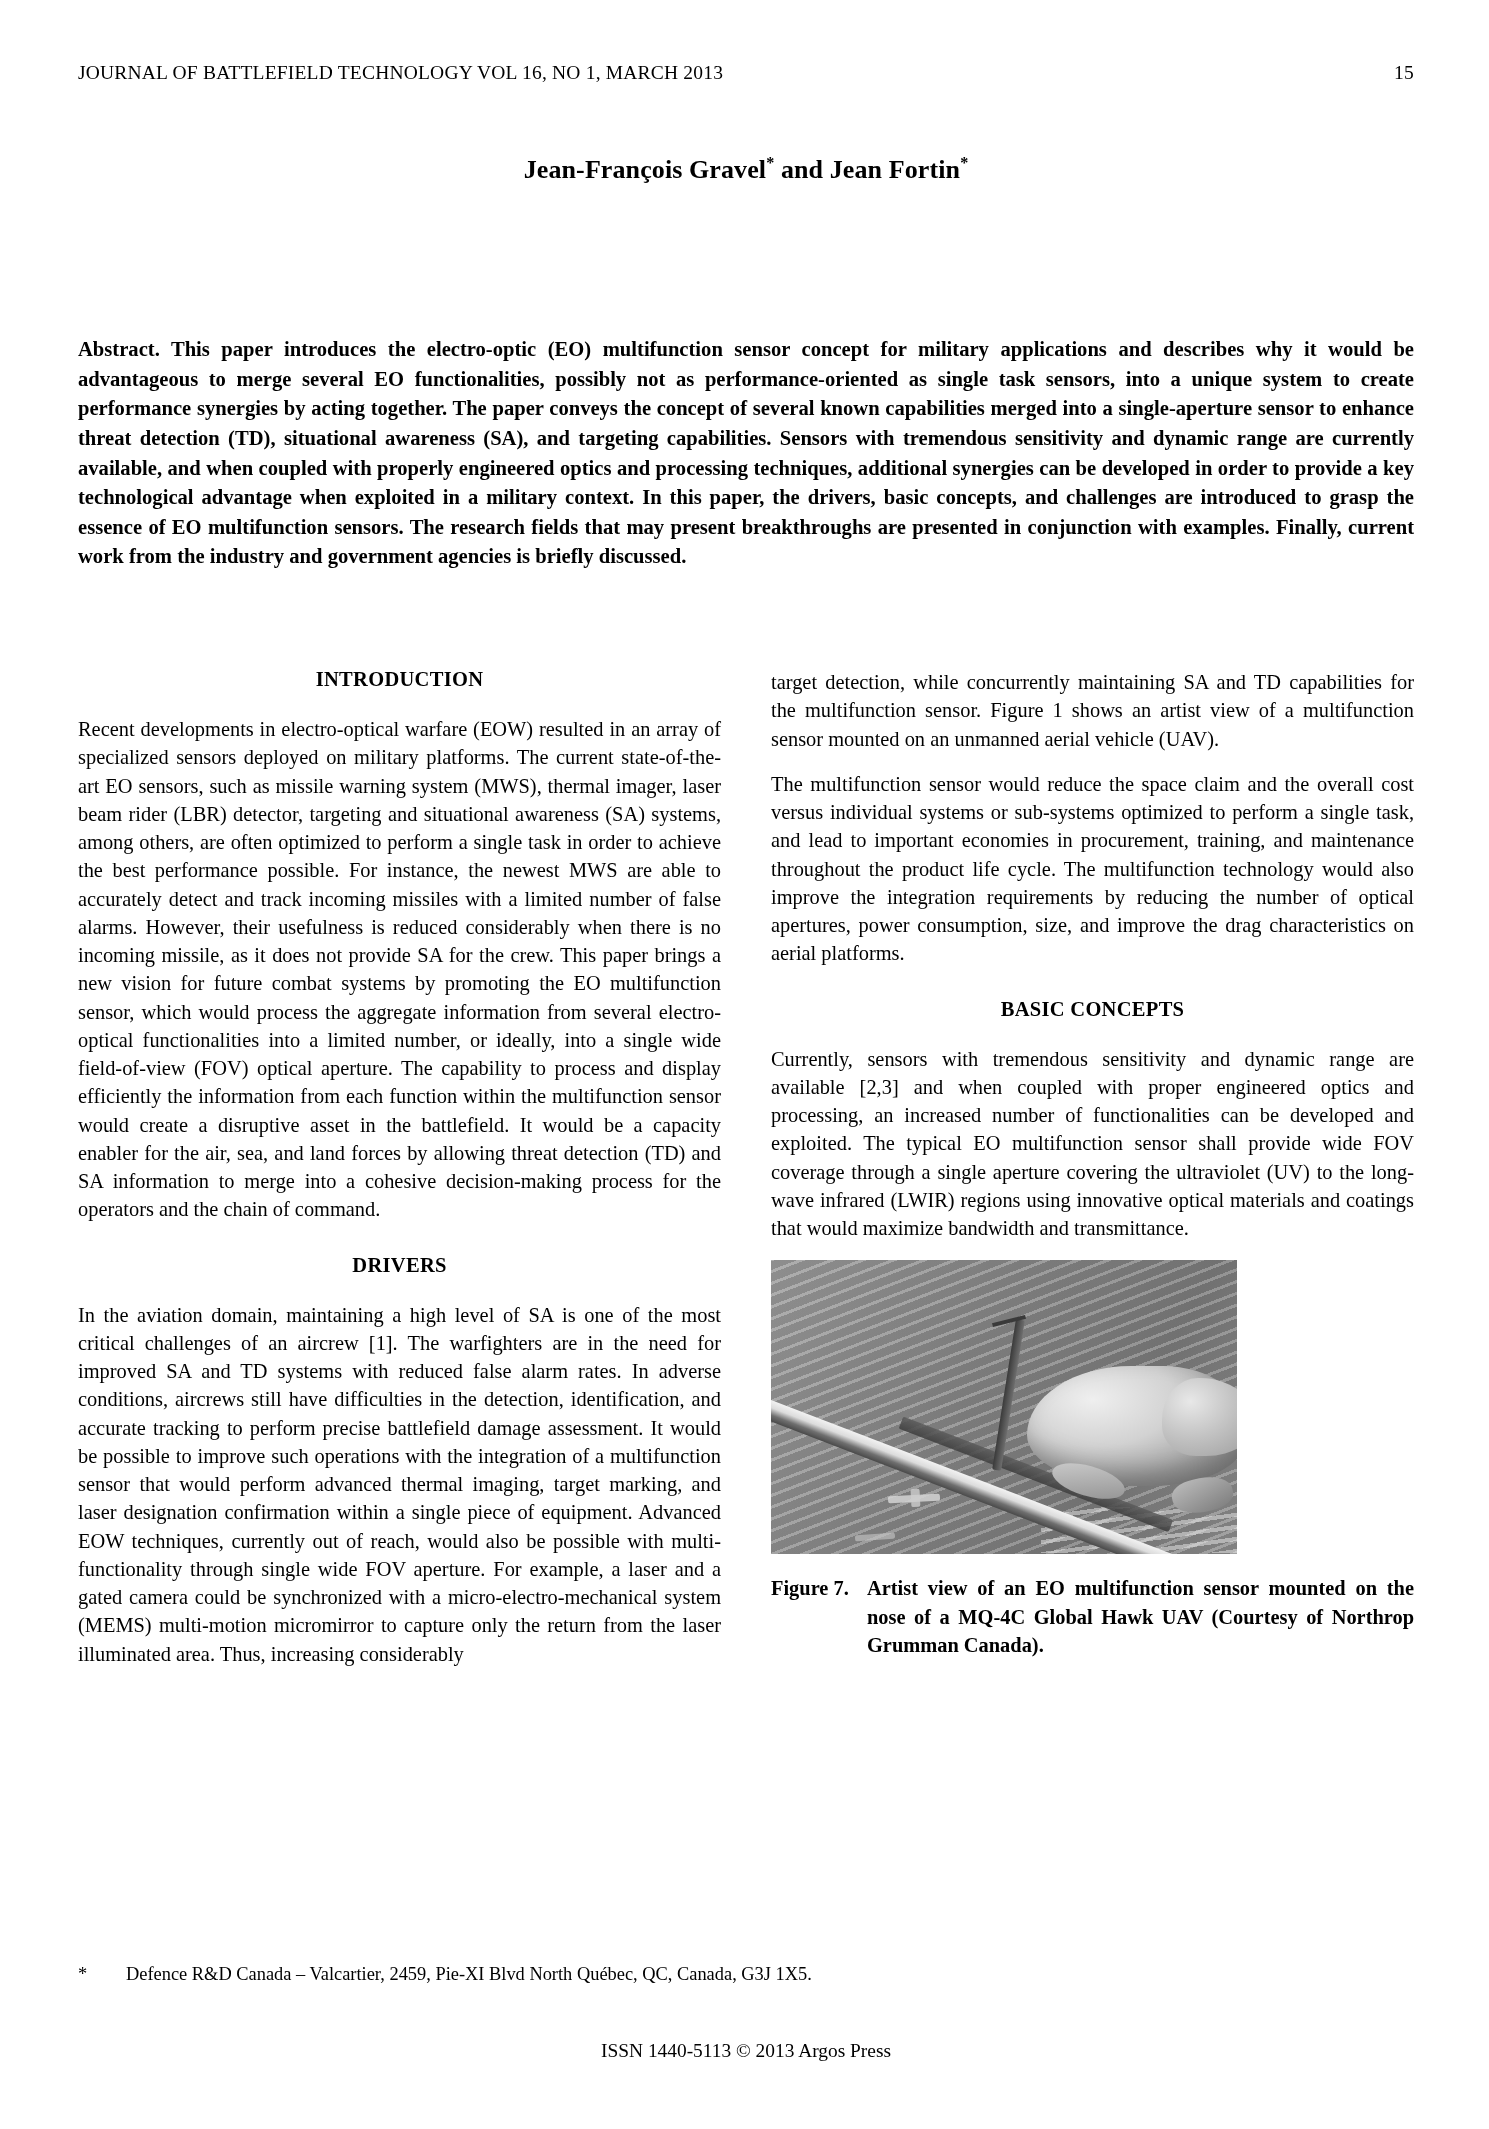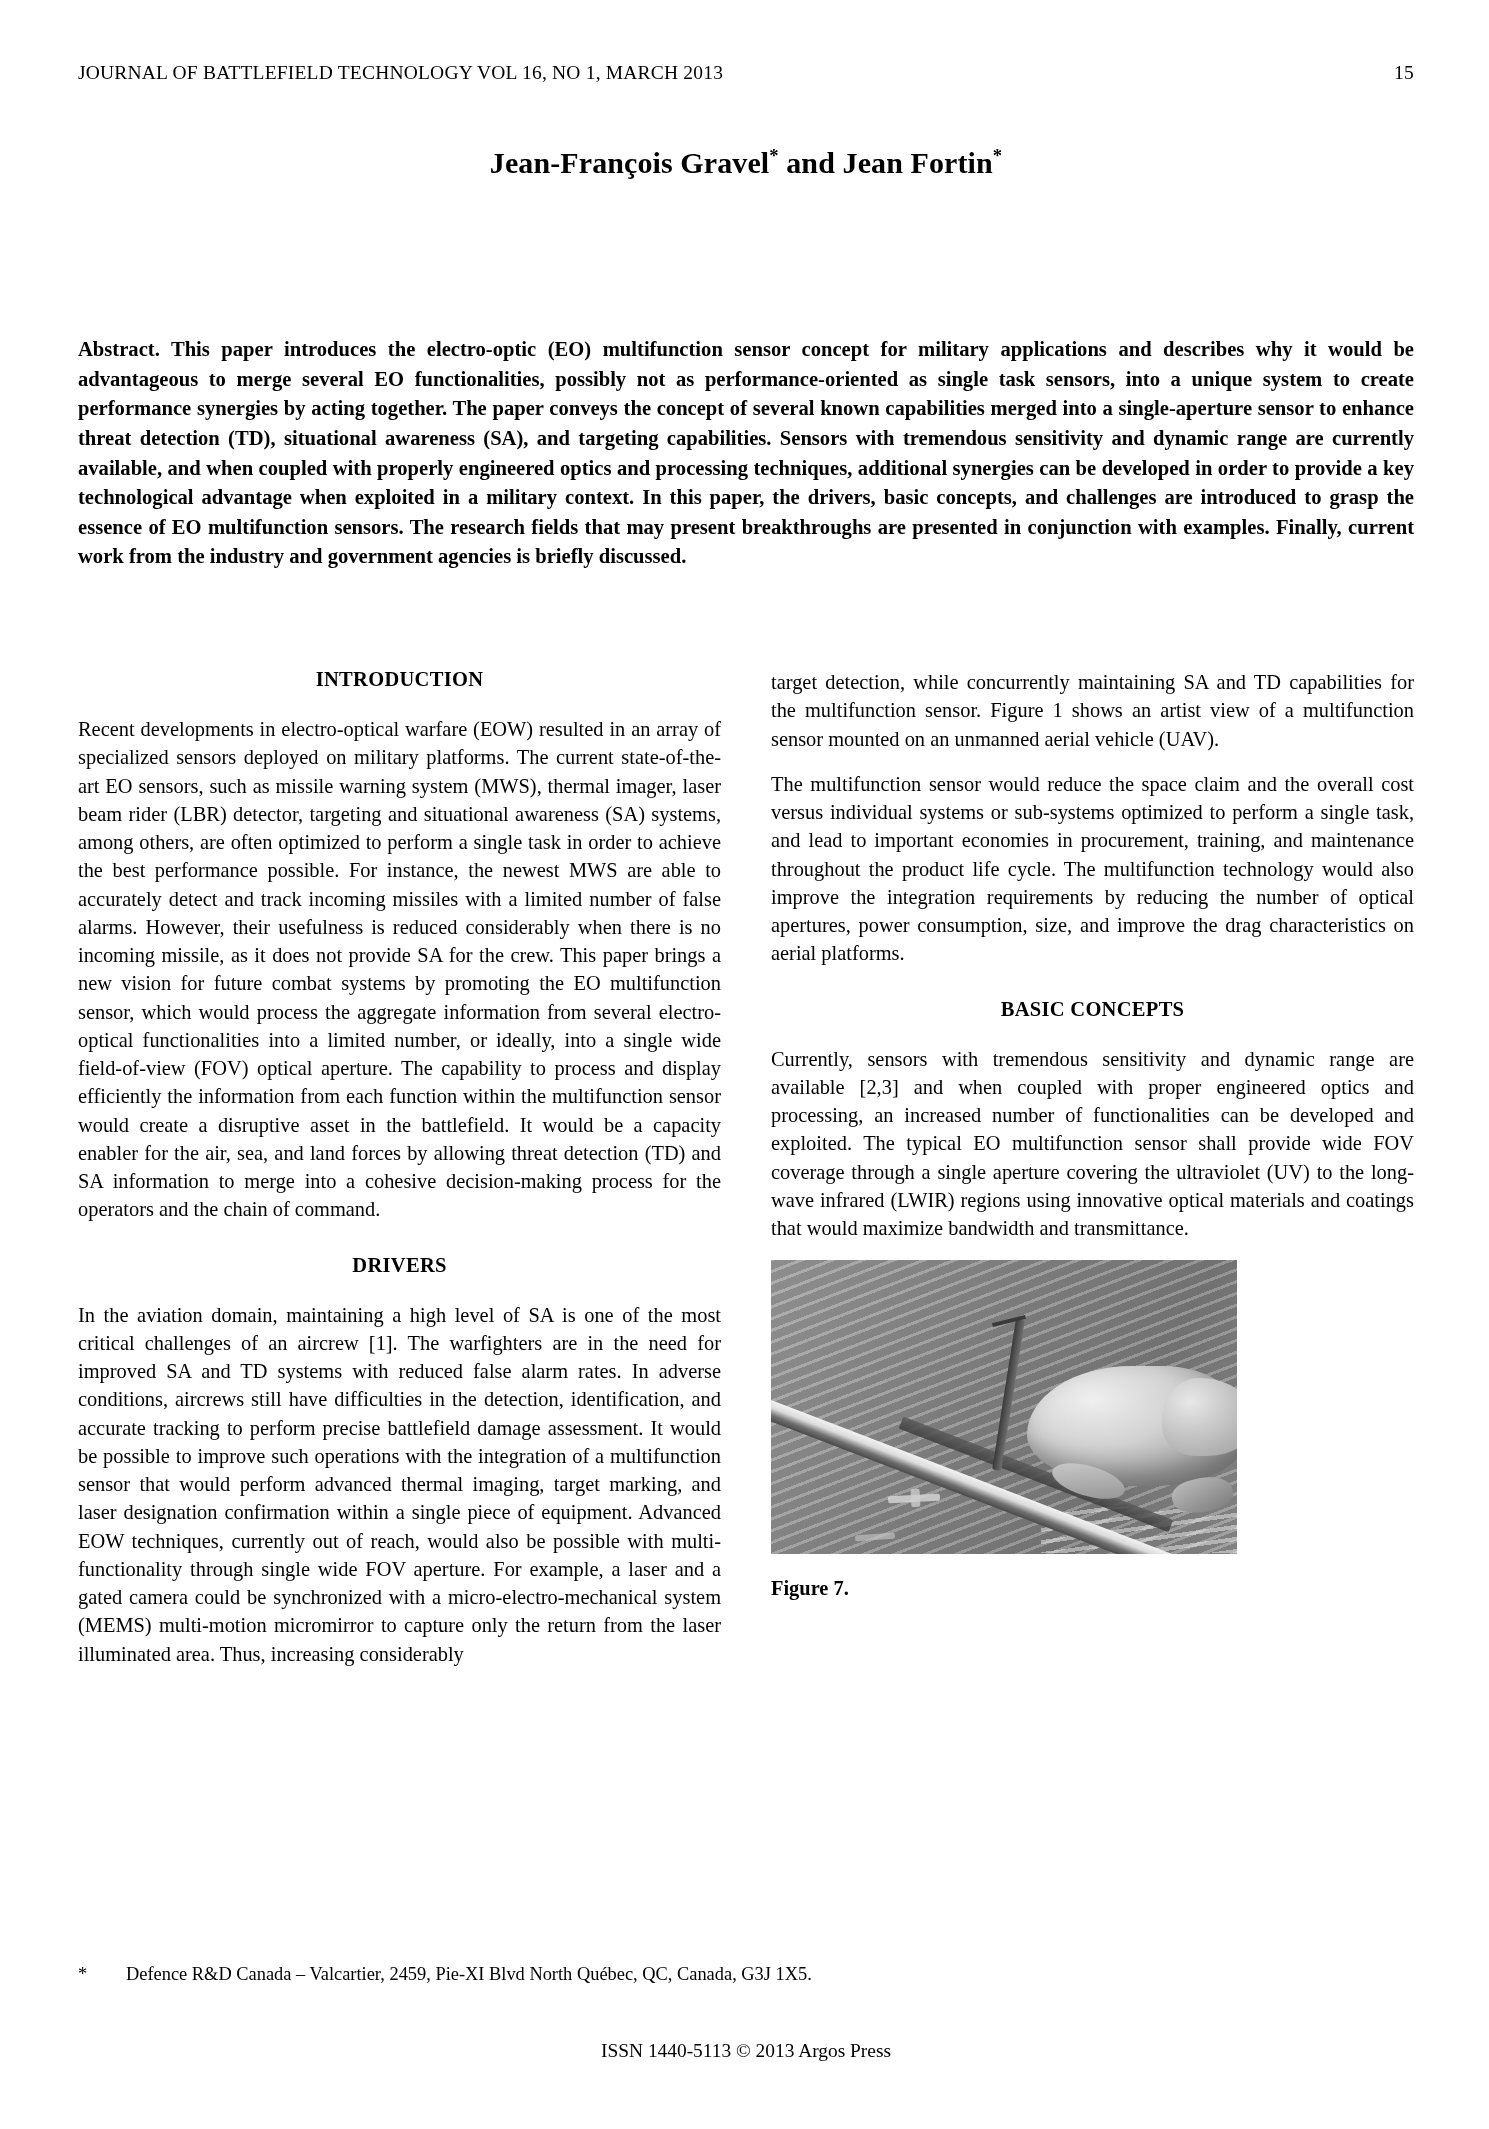--- a/index.html
+++ b/index.html
@@ -48,23 +48,23 @@
     text-align: center;
   }
   .doc-title {
     font-size: 27.5px;
     line-height: 1.32;
     margin: 0 auto;
     width: 1150px;
     letter-spacing: 0.1px;
   }
   .authors {
-    font-size: 30px;
+    font-size: 26px;
     font-weight: bold;
-    margin-top: 21px;
+    margin-top: 30px;
     letter-spacing: 0.1px;
     font-family: Liberation Serif, serif;
   }
   .authors sup {
     font-size: 0.62em;
     vertical-align: super;
     line-height: 0;
   }
 
   
@@ -358,20 +358,21 @@
           <div class="fig-wing2"></div>
           <div class="fig-mast"></div>
           <div class="fig-mast-tip"></div>
           <div class="fig-pod"></div>
           <div class="fig-tail"></div>
           <div class="fig-smallplane"></div>
           <div class="fig-smallplane2"></div>
         </div>
         <div class="figure-caption">
           <span class="cap-label">Figure 7.</span>
+          <span class="cap-text">Artist view of an EO multifunction sensor mounted on the nose of a MQ-4C Global Hawk UAV (Courtesy of Northrop Grumman Canada).</span>
         </div>
       </div>
     </div>
 
   </div>
 
   <div class="footnote-rule"></div>
   <div class="footnote">
     <span class="fn-mark">*</span>
     <span class="fn-text">Defence R&amp;D Canada – Valcartier, 2459, Pie-XI Blvd North Québec, QC, Canada, G3J 1X5.</span>

